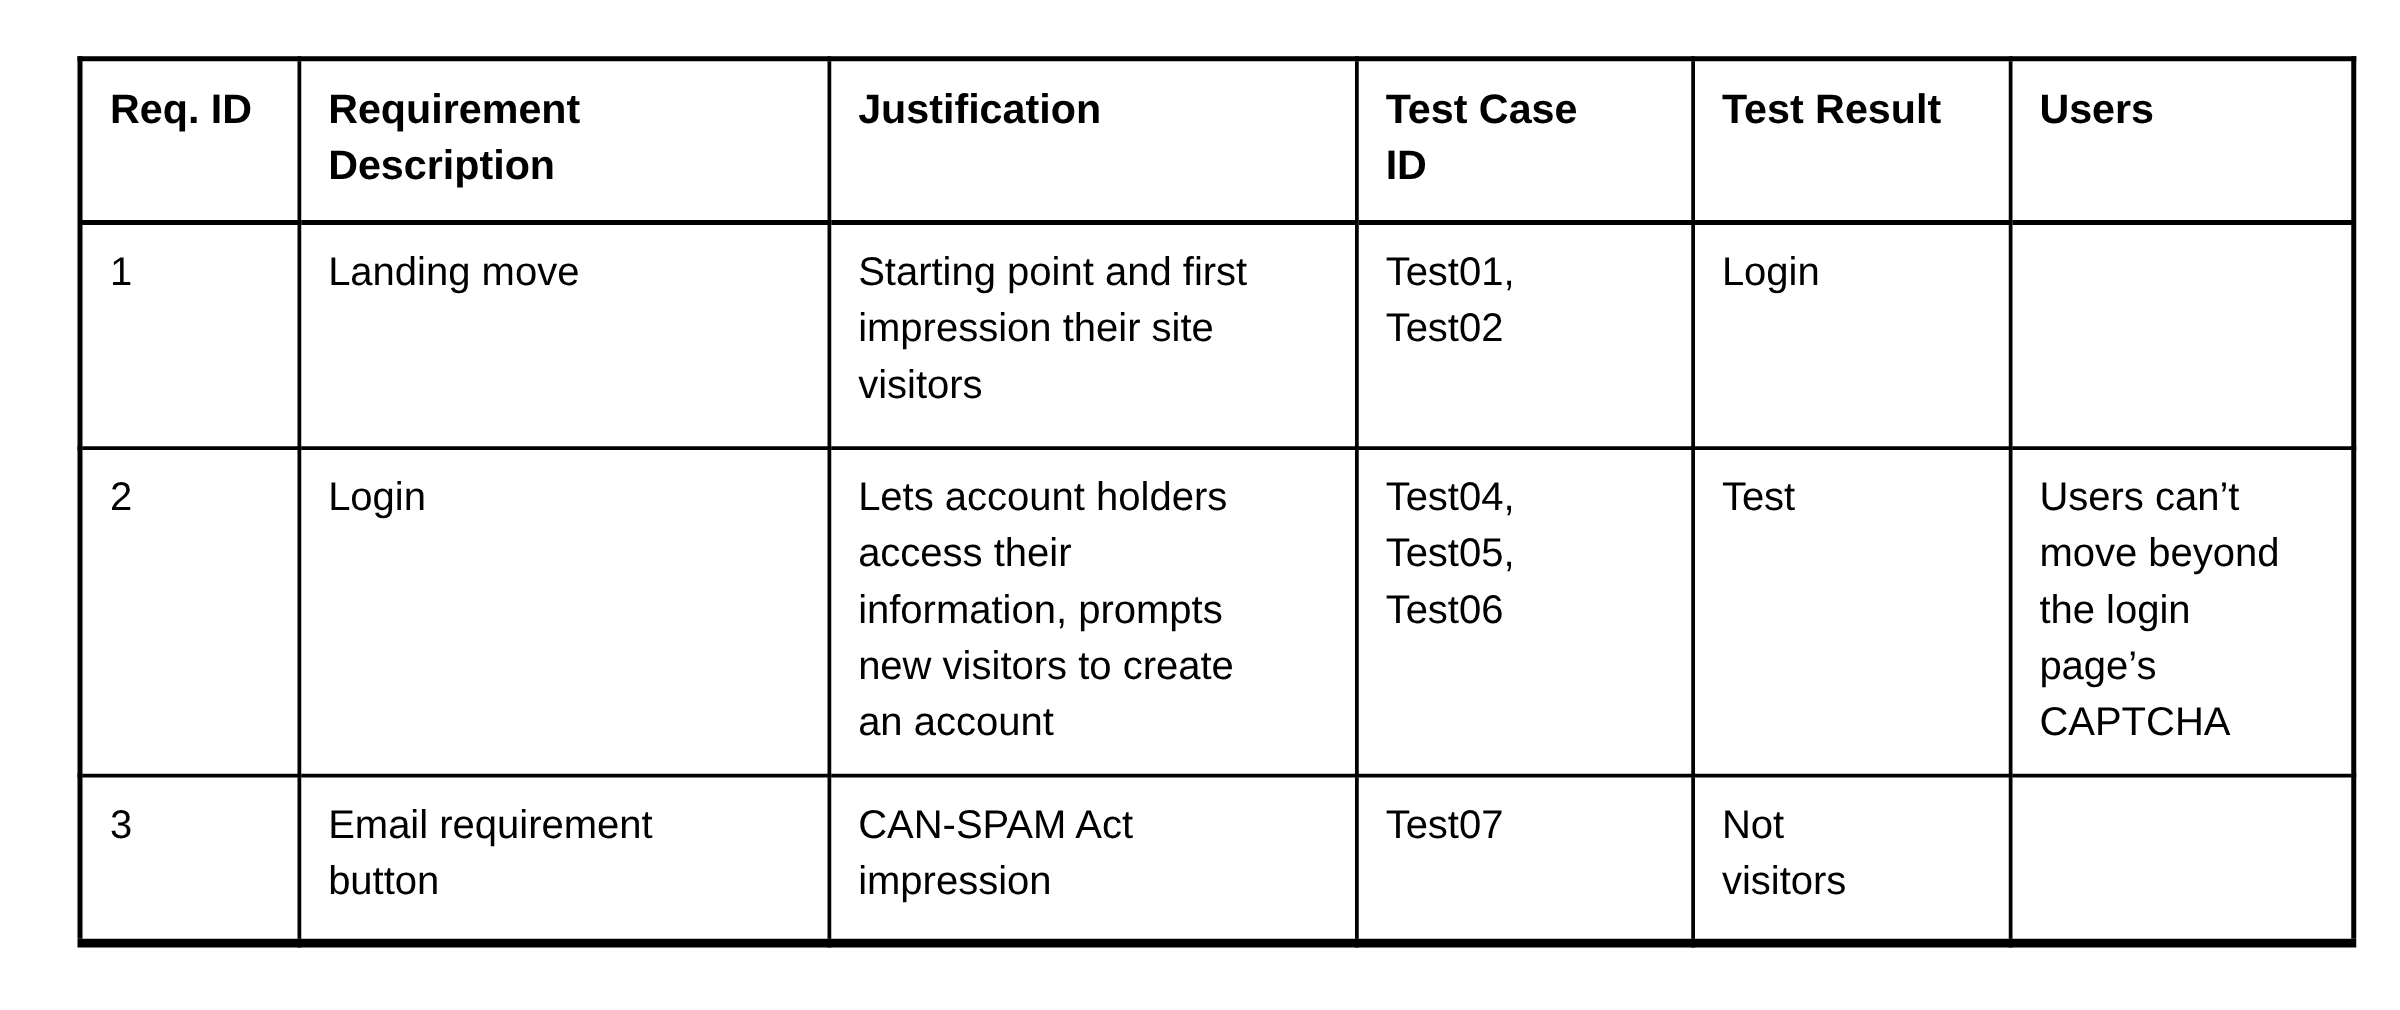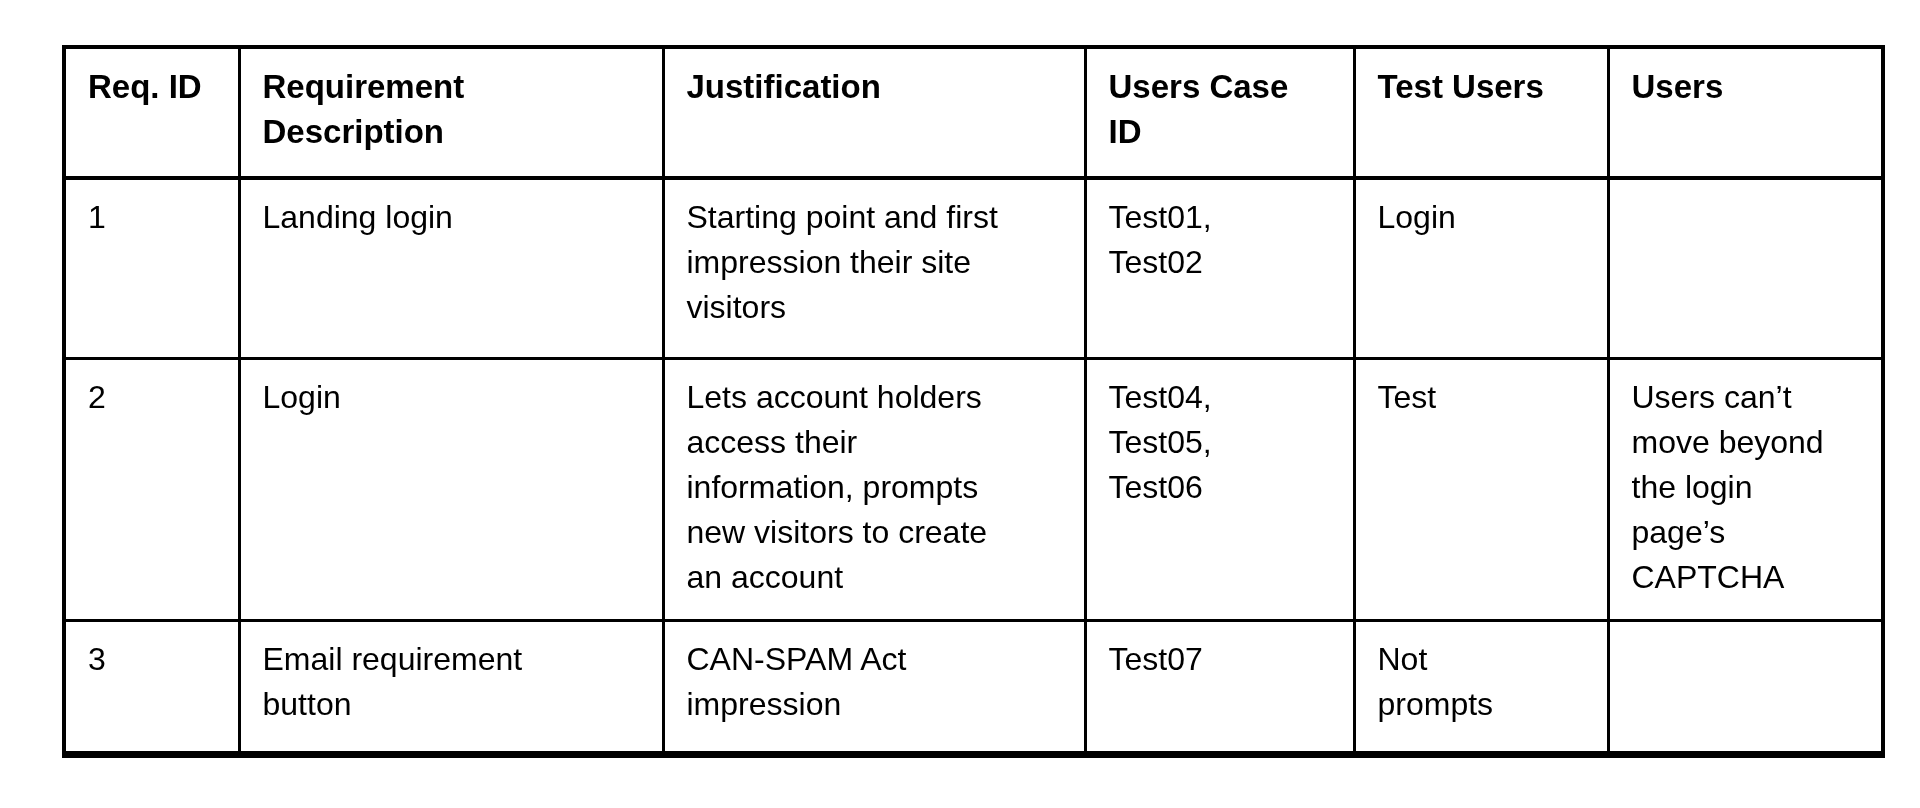--- a/index.html
+++ b/index.html
@@ -65,30 +65,30 @@
       <col class="c-tcid">
       <col class="c-result">
       <col class="c-notes">
     </colgroup>
     <thead>
       <tr class="row-header">
         <th>Req. ID</th>
         <th>Requirement
 Description</th>
         <th>Justification</th>
-        <th>Users Case
+        <th>Test Case
 ID</th>
-        <th>Test Users</th>
+        <th>Test Result</th>
         <th>Users</th>
       </tr>
     </thead>
     <tbody>
       <tr class="row-1">
         <td>1</td>
-        <td>Landing login</td>
+        <td>Landing move</td>
         <td>Starting point and first
 impression their site
 visitors</td>
         <td>Test01,
 Test02</td>
         <td>Login</td>
         <td></td>
       </tr>
       <tr class="row-2">
         <td>2</td>
@@ -109,18 +109,18 @@
 CAPTCHA</td>
       </tr>
       <tr class="row-3">
         <td>3</td>
         <td>Email requirement
 button</td>
         <td>CAN-SPAM Act
 impression</td>
         <td>Test07</td>
         <td>Not
-prompts</td>
+visitors</td>
         <td></td>
       </tr>
     </tbody>
   </table>
 </div>
 
 </body></html>

